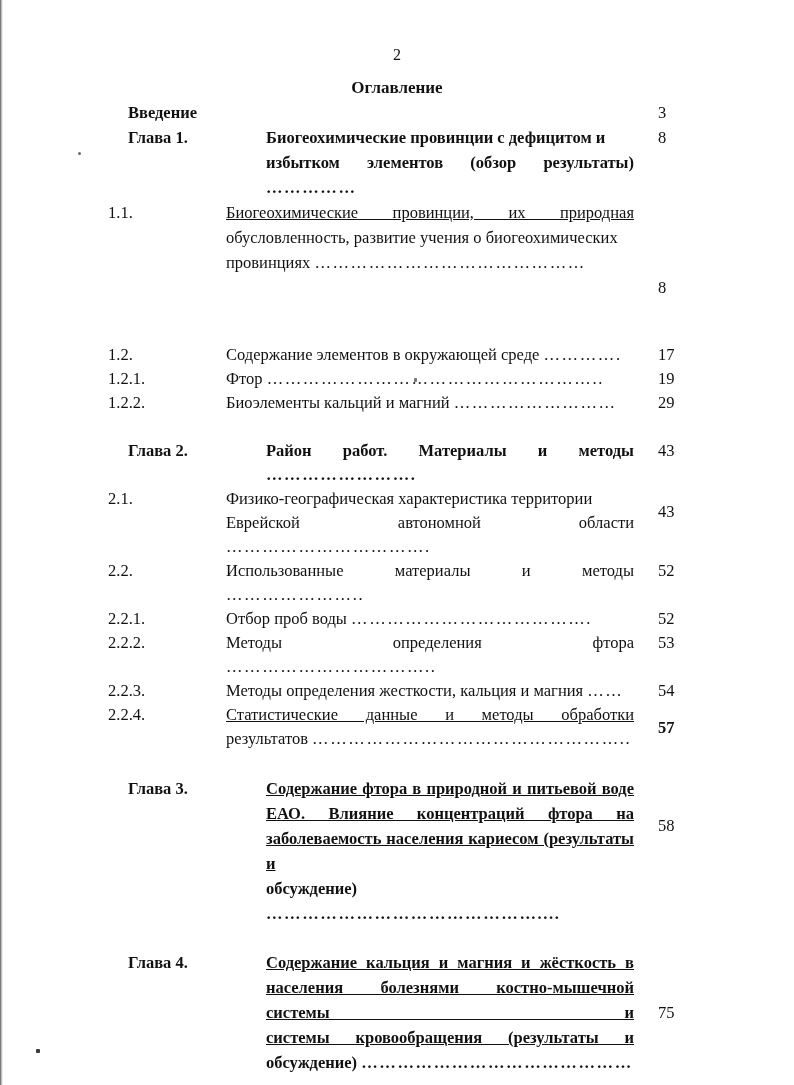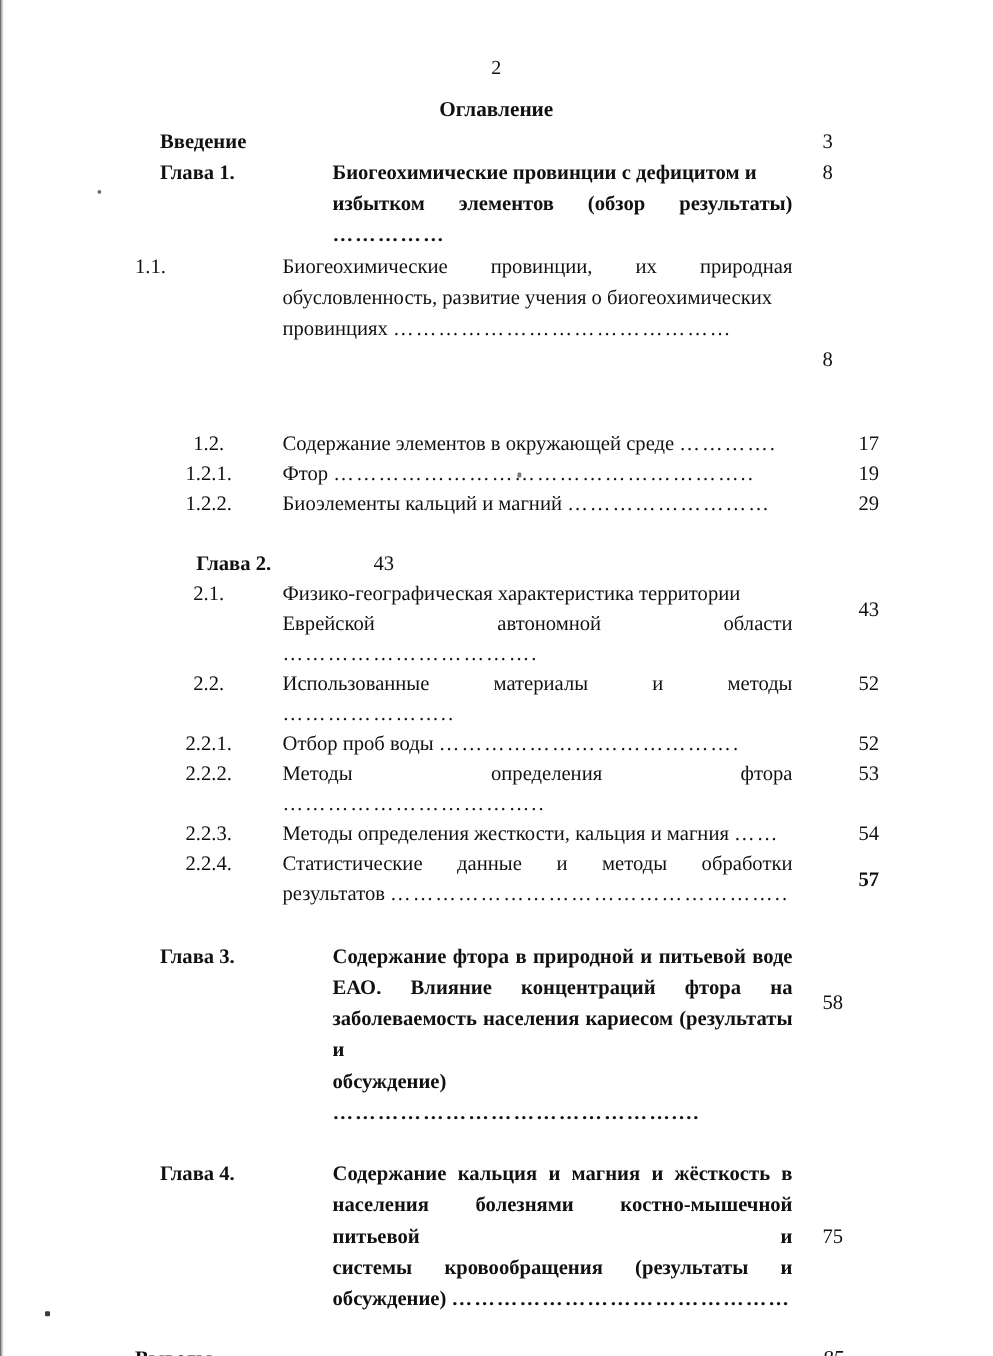--- a/index.html
+++ b/index.html
@@ -85,36 +85,37 @@
   
   .body-text {
     font-size: 16.5px;
     line-height: 25px;
     text-align: justify;
     text-justify: inter-word;
     word-spacing: 0;
   }
   .body-text.justified {
     text-align-last: justify;
+    text-decoration: underline;
   }
   .body-text.last-left {
     text-align-last: left;
   }
   .bold { font-weight: bold; margin-left: 20px; }
 
   
   .leader {
     letter-spacing: 1.6px;
     font-size: 16.5px;
   }
   .gap-md { height: 18px; }
   .gap-lg { height: 24px; }
 
   .tight .entry-label,
-  .tight .entry-page { line-height: 24px; text-align: center; }
+  .tight .entry-page { line-height: 24px; }
   .tight .body-text { line-height: 24px; }
 
   .plain-entry {
     display: flex;
     align-items: center;
     width: 100%;
     gap: 28px;
   }
   .plain-entry .pe-text {
     font-size: 16.5px;
@@ -212,20 +213,23 @@
       <div class="entry-body">
         <div class="body-text last-left"><span>Биоэлементы кальций и магний</span> <span class="leader">………………………</span></div>
       </div>
       <div class="entry-page">29</div>
     </div>
 
     <div class="gap-lg"></div>
 
     <div class="entry tight">
       <div class="entry-label bold">Глава 2.</div>
+      <div class="entry-body">
+        <div class="body-text bold last-left"><span>Район работ. Материалы и методы</span> <span class="leader">…………………….</span></div>
+      </div>
       <div class="entry-page">43</div>
     </div>
 
     <div class="entry tight">
       <div class="entry-label">2.1.</div>
       <div class="entry-body">
         <div class="body-text last-left">Физико-географическая характеристика территории</div>
         <div class="body-text last-left"><span>Еврейской автономной области</span> <span class="leader">…………………………….</span></div>
       </div>
       <div class="entry-page" style="line-height:49px;">43</div>
@@ -284,21 +288,21 @@
       </div>
       <div class="entry-page" style="line-height:100px;">58</div>
     </div>
 
     <div class="gap-lg"></div>
 
     <div class="entry">
       <div class="entry-label bold">Глава 4.</div>
       <div class="entry-body">
         <div class="body-text bold justified">Содержание кальция и магния и жёсткость в</div>
-        <div class="body-text bold justified">населения болезнями костно-мышечной питьевой и</div>
+        <div class="body-text bold justified">населения болезнями костно-мышечной системы и</div>
         <div class="body-text bold justified">системы кровообращения (результаты и</div>
         <div class="body-text bold last-left"><span>обсуждение)</span> <span class="leader">………………………………………</span></div>
       </div>
       <div class="entry-page" style="line-height:125px;">75</div>
     </div>
 
     <div class="gap-lg"></div>
 
     <div class="plain-entry bold-entry">
       <div class="pe-text">Выводы</div>

